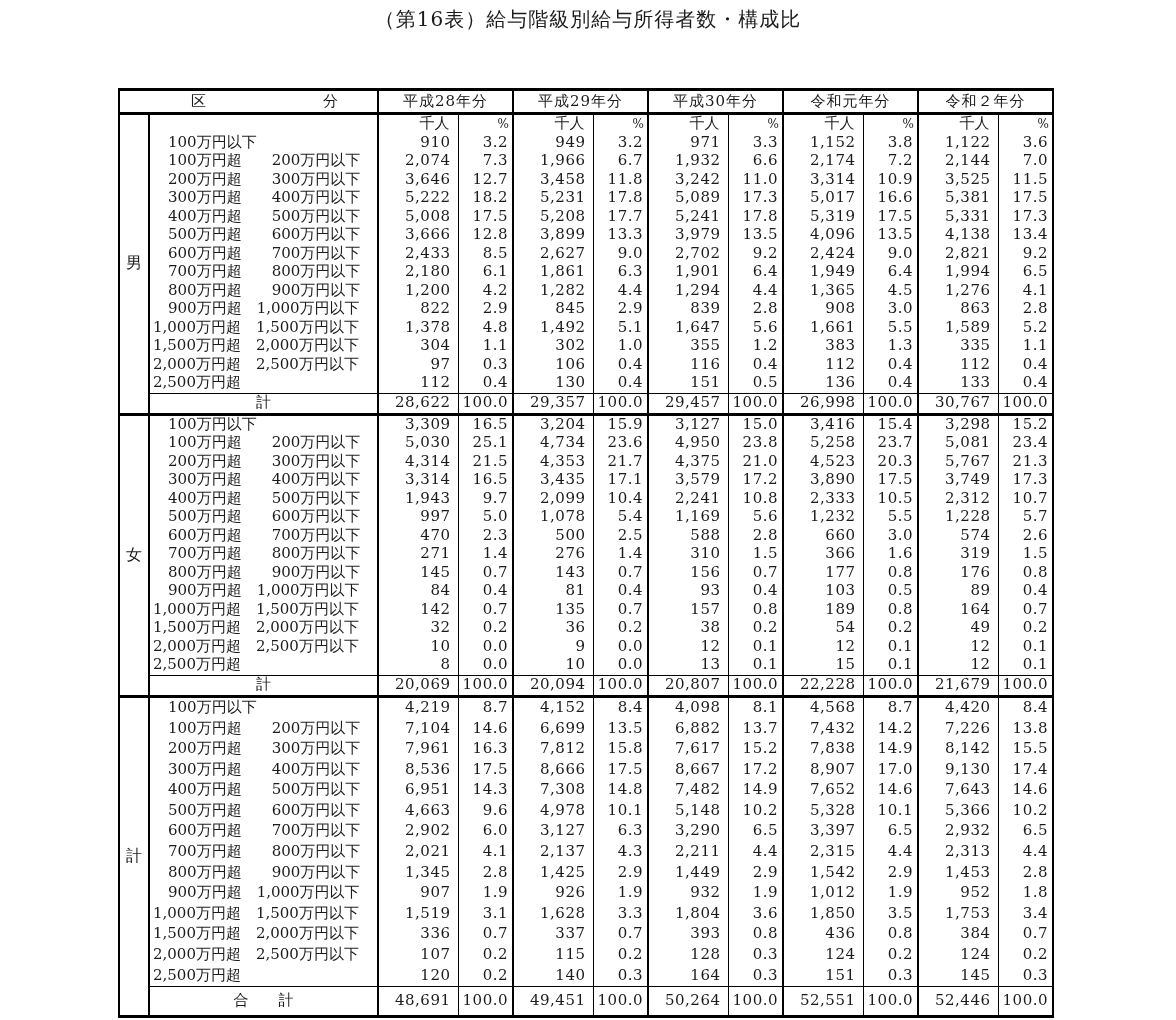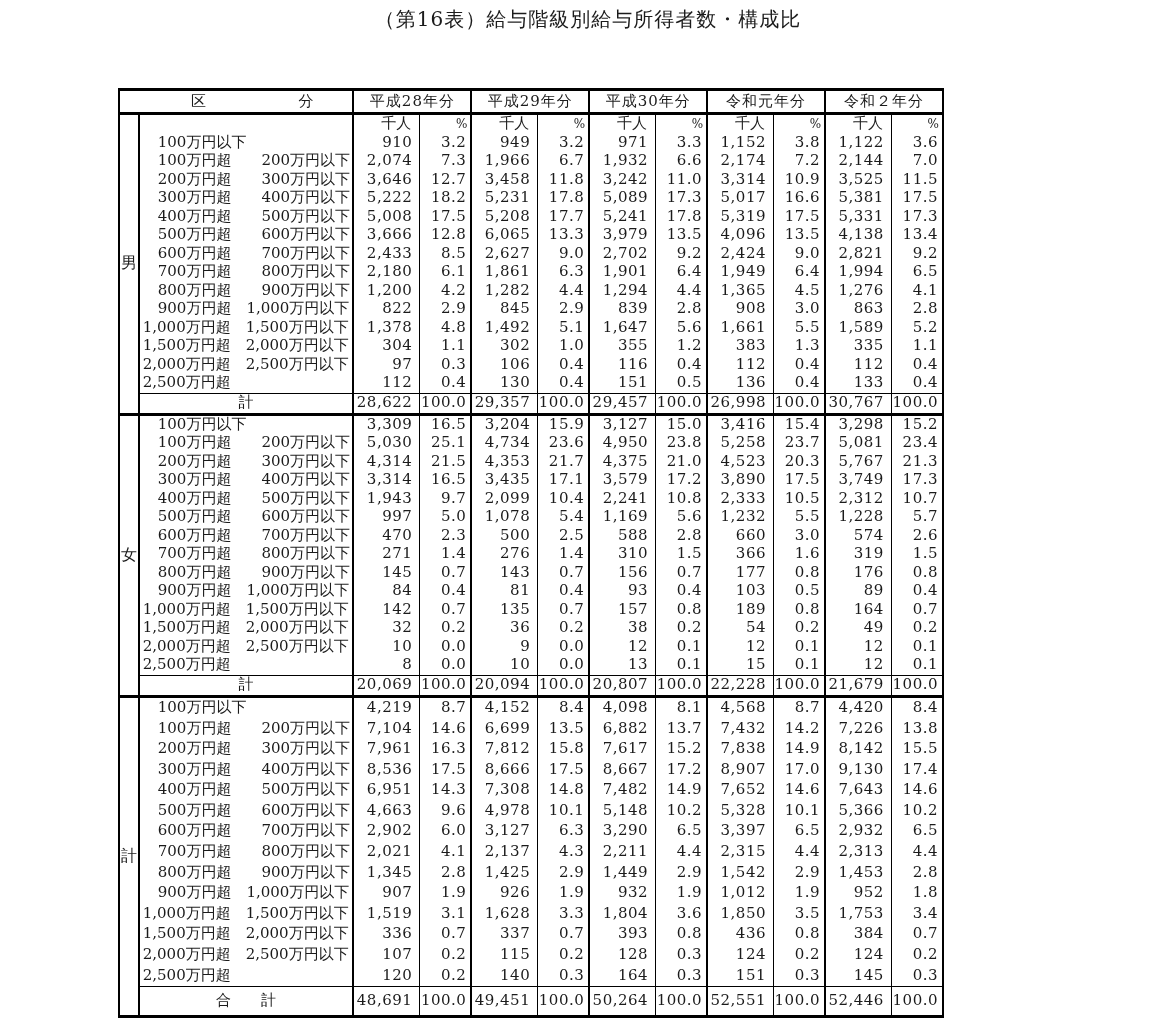--- a/index.html
+++ b/index.html
@@ -1,16 +1,16 @@
 <!DOCTYPE html>
 <html><head>
 <meta charset="utf-8">
 <style>
   html,body{margin:0;padding:0;background:#ffffff;}
-  .page{position:relative;width:944px;height:1020px;background:#fff;
+  .page{position:relative;width:1176px;height:1020px;background:#fff;
         font-family:"DejaVu Serif","Liberation Serif",serif;color:#1b1b1b;overflow:hidden;}
   .page-title{position:absolute;top:6px;left:0;width:1176px;text-align:center;
         font-size:20px;letter-spacing:1px;white-space:pre;}
   .table-wrap{position:absolute;left:118px;top:88px;}
   table{border-collapse:collapse;table-layout:fixed;
         border:2px solid #000;border-top-width:3px;border-bottom-width:3px;}
   col.c-sec{width:30px}
   col.c-cat{width:229px}
   col.c-num{width:80px}
   col.c-pct{width:55px}
@@ -145,21 +145,21 @@
             <td class="pct bL1">17.8</td>
             <td class="num bL2">5,319</td>
             <td class="pct bL1">17.5</td>
             <td class="num bL2">5,331</td>
             <td class="pct bL1">17.3</td>
           </tr>
           <tr class="data-row sec-0">
             <td class="cat">　500万円超　　600万円以下</td>
             <td class="num bL2">3,666</td>
             <td class="pct bL1">12.8</td>
-            <td class="num bL2">6,065</td>
+            <td class="num bL2">3,899</td>
             <td class="pct bL1">13.3</td>
             <td class="num bL2">3,979</td>
             <td class="pct bL1">13.5</td>
             <td class="num bL2">4,096</td>
             <td class="pct bL1">13.5</td>
             <td class="num bL2">4,138</td>
             <td class="pct bL1">13.4</td>
           </tr>
           <tr class="data-row sec-0">
             <td class="cat">　600万円超　　700万円以下</td>

